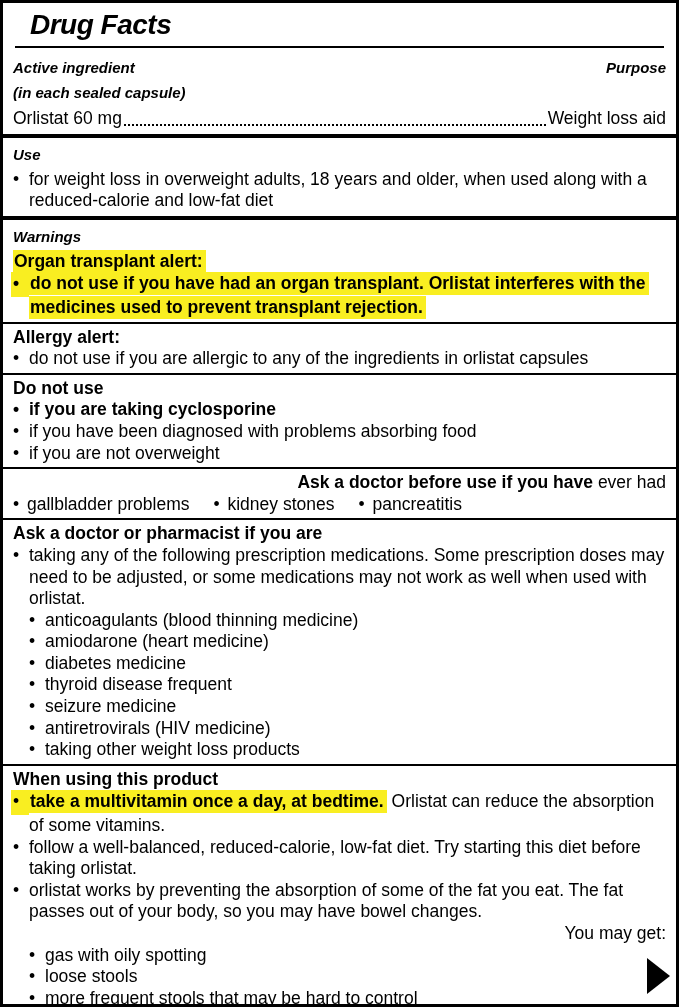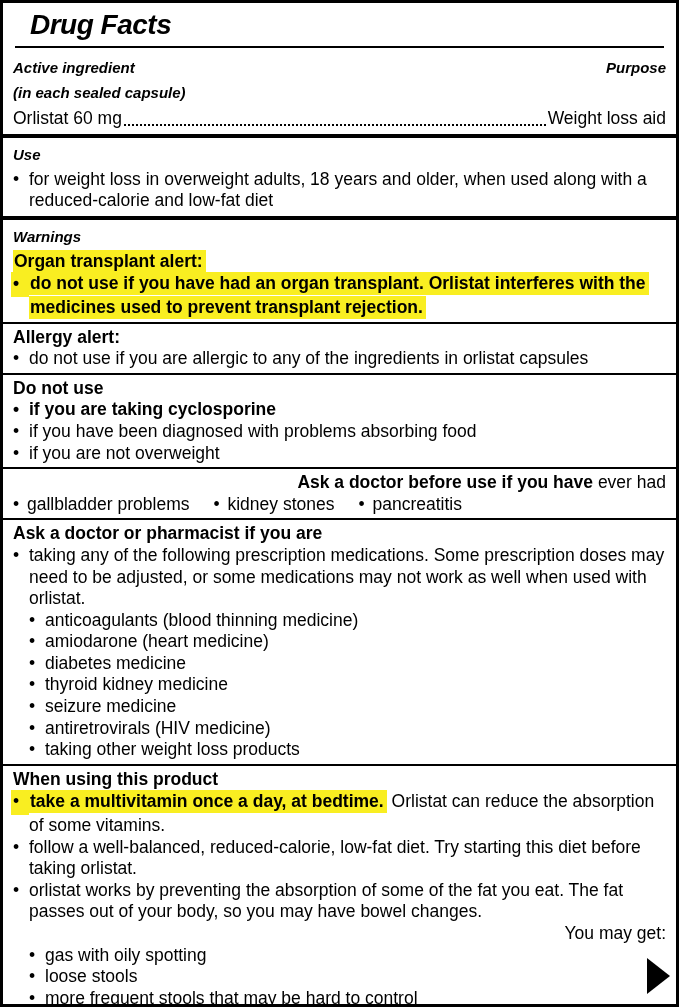--- a/index.html
+++ b/index.html
@@ -142,21 +142,21 @@
     </div>
 
     <hr class="rule-thin">
 
     <div>
       <p class="subhead">Ask a doctor or pharmacist if you are</p>
       <p class="bullet">taking any of the following prescription medications. Some prescription doses may need to be adjusted, or some medications may not work as well when used with orlistat.</p>
       <p class="sub-bullet">anticoagulants (blood thinning medicine)</p>
       <p class="sub-bullet">amiodarone (heart medicine)</p>
       <p class="sub-bullet">diabetes medicine</p>
-      <p class="sub-bullet">thyroid kidney medicine</p>
+      <p class="sub-bullet">thyroid disease frequent</p>
       <p class="sub-bullet">seizure medicine</p>
       <p class="sub-bullet">antiretrovirals (HIV medicine)</p>
       <p class="sub-bullet">taking other weight loss products</p>
     </div>
 
     <hr class="rule-thin">
 
     <div>
       <p class="subhead">When using this product</p>
       <p class="bullet hl-dot"><span class="hl bold">take a multivitamin once a day, at bedtime.</span> <span>Orlistat can reduce the absorption of some vitamins.</span></p>

